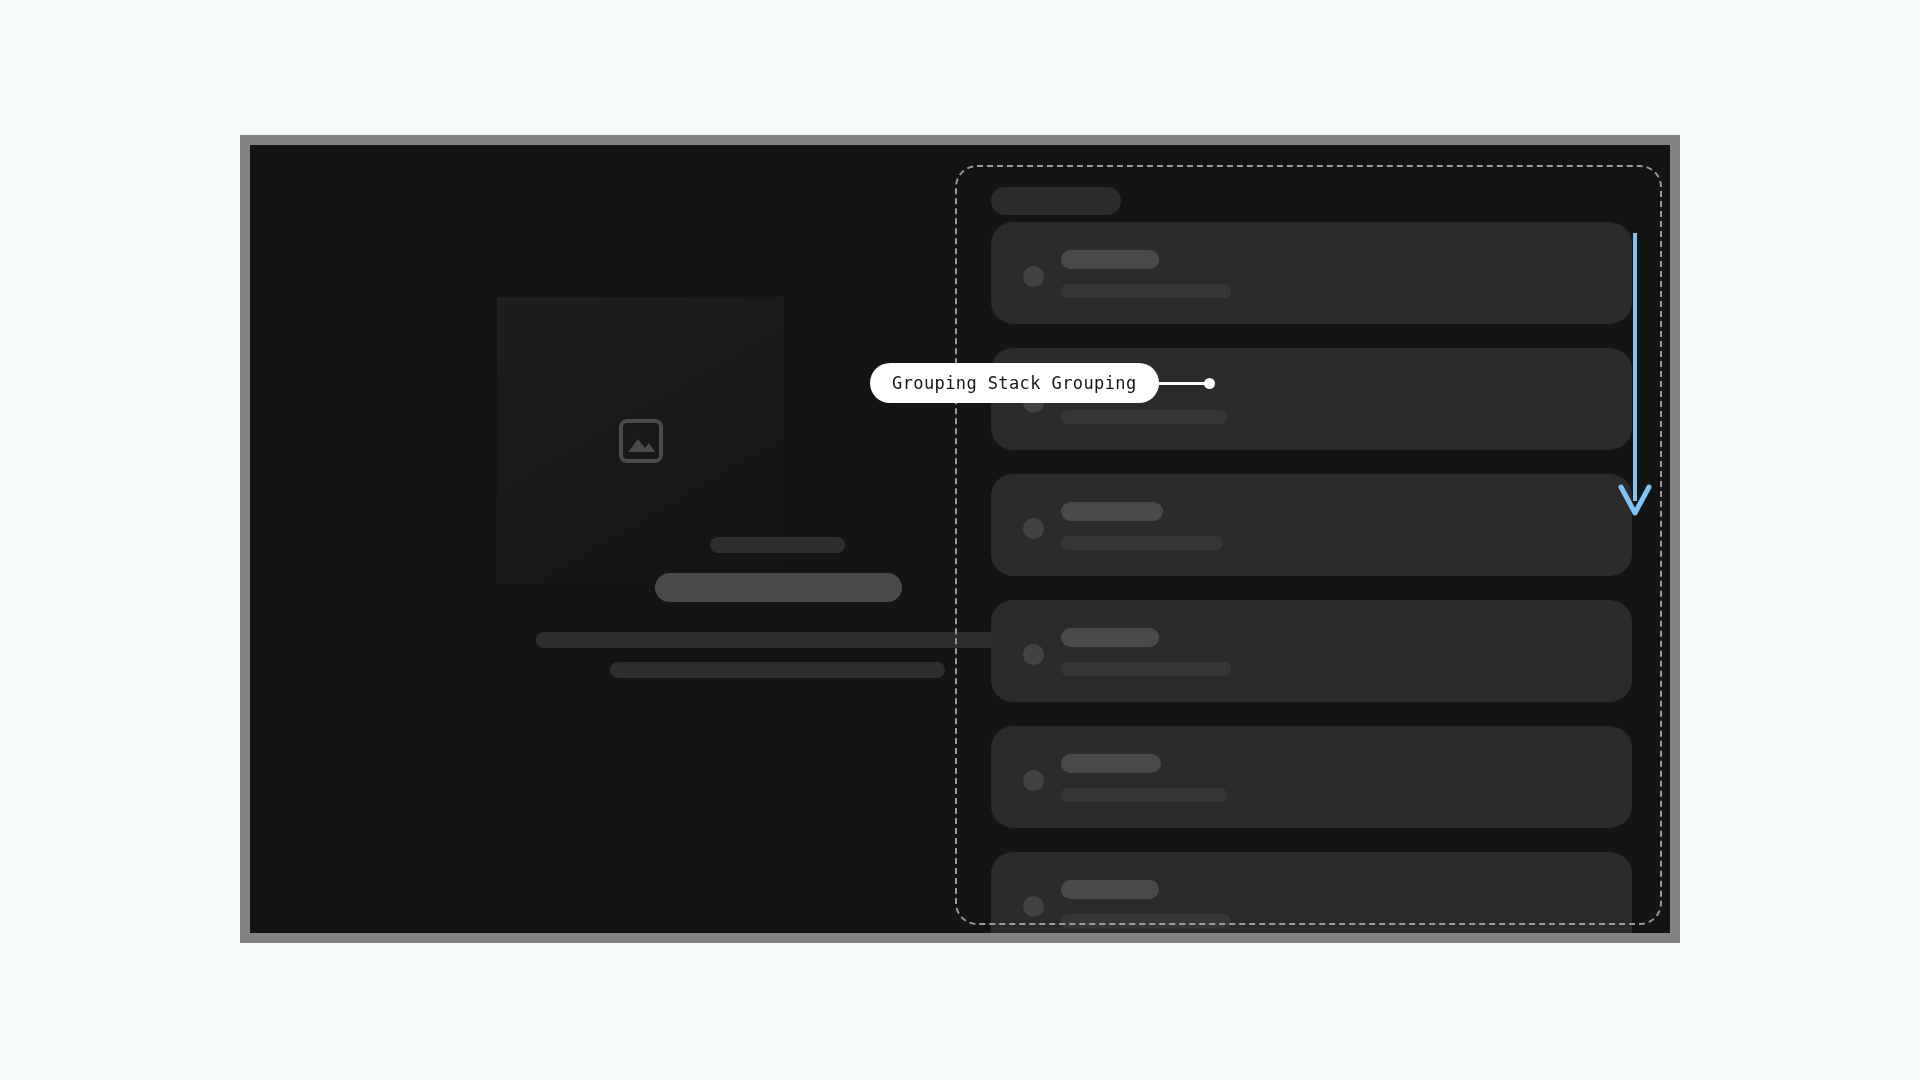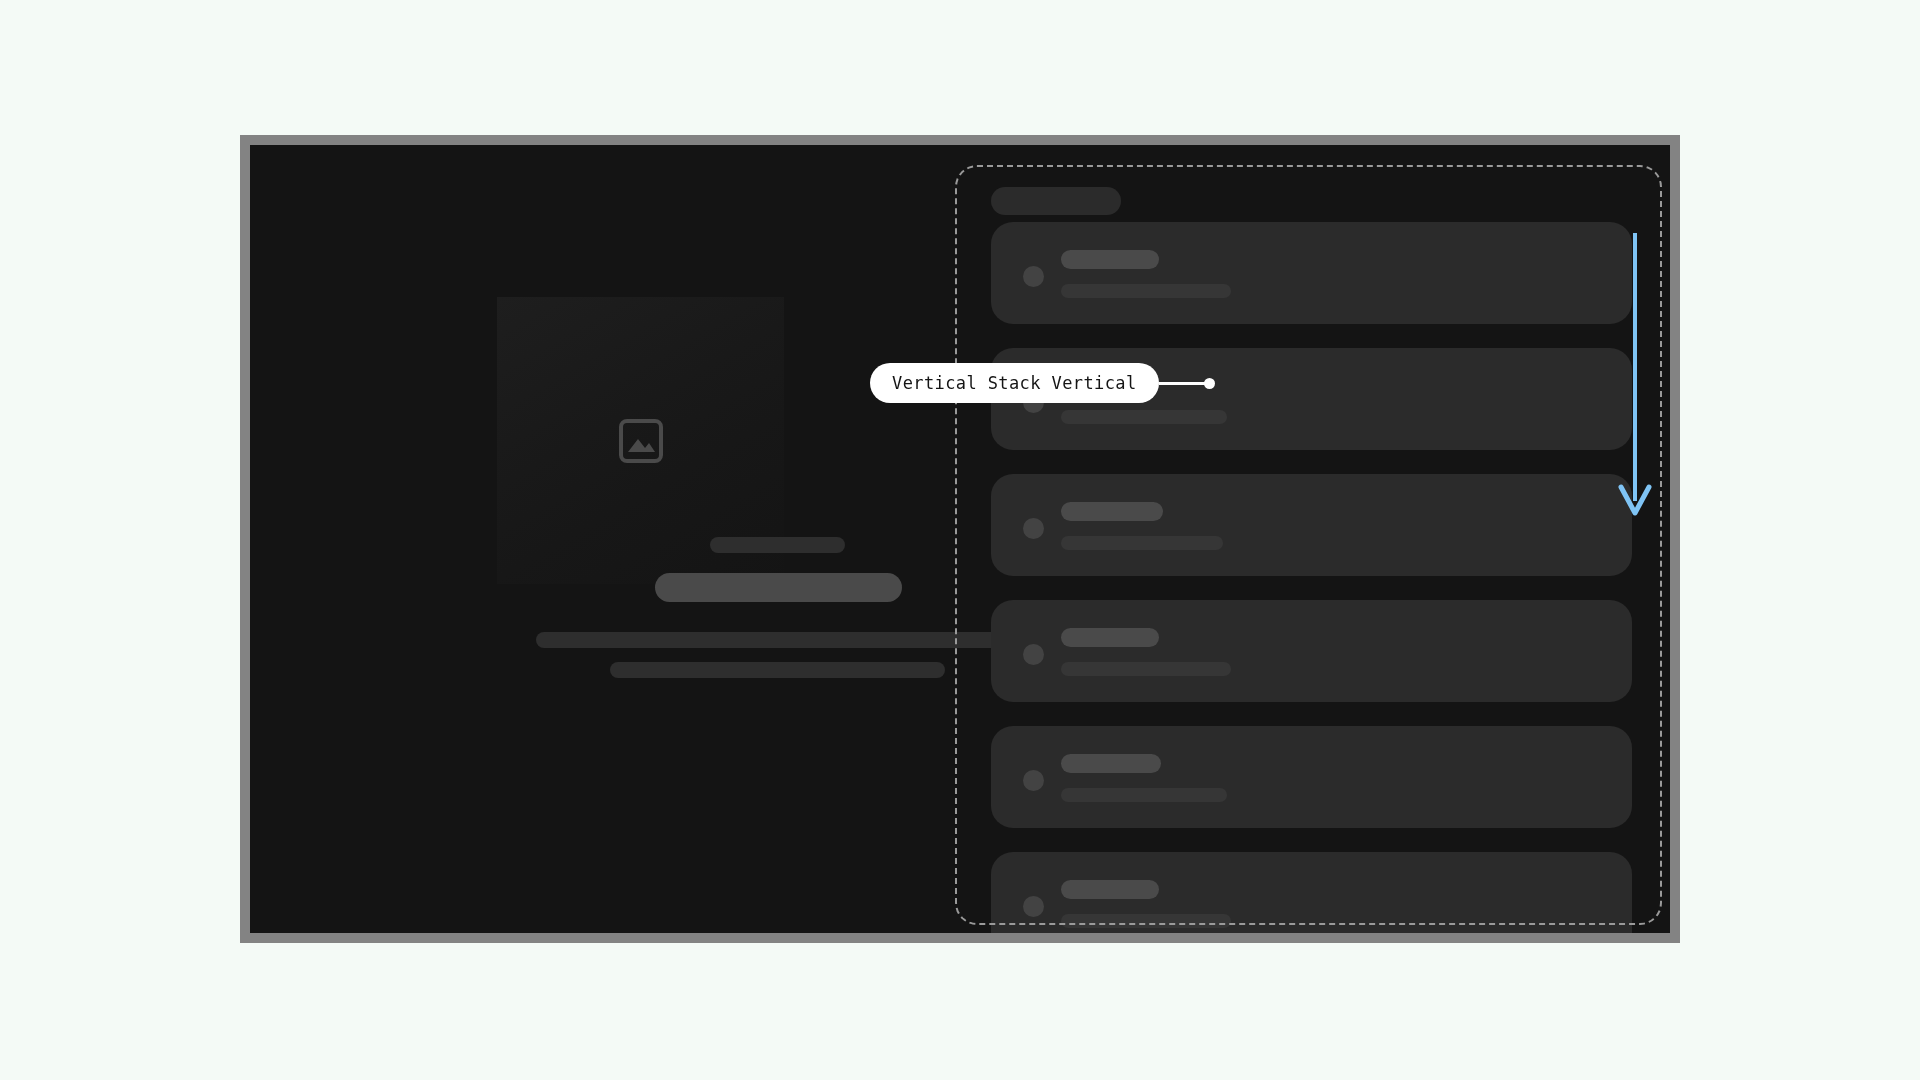--- a/index.html
+++ b/index.html
@@ -248,19 +248,19 @@
     </div>
 
     <div id="annotation-region"></div>
 
     <svg id="flow-arrow" viewBox="0 0 40 290" fill="none">
       <line x1="20" y1="4" x2="20" y2="272" stroke="#7fc4f5" stroke-width="4"></line>
       <path d="M6 258 L20 284 L34 258" stroke="#7fc4f5" stroke-width="5" fill="none" stroke-linecap="round" stroke-linejoin="round"></path>
     </svg>
 
     <div id="callout">
-      <div id="callout-pill">Vertical Stack Vertical</div>
+      <div id="callout-pill">Grouping Stack Grouping</div>
       <div id="callout-leader"></div>
       <div id="callout-dot"></div>
     </div>
 
   </div>
 </div>
 
 </body></html>

